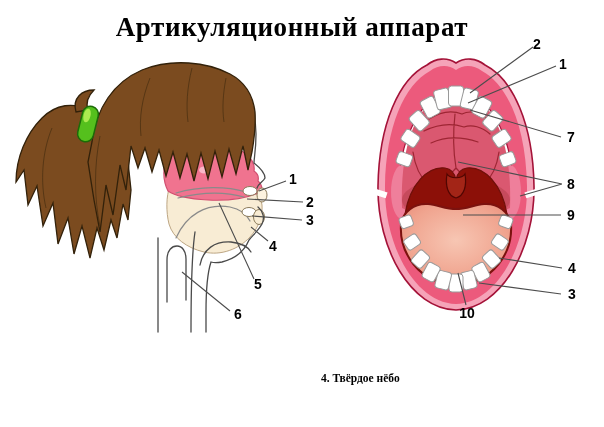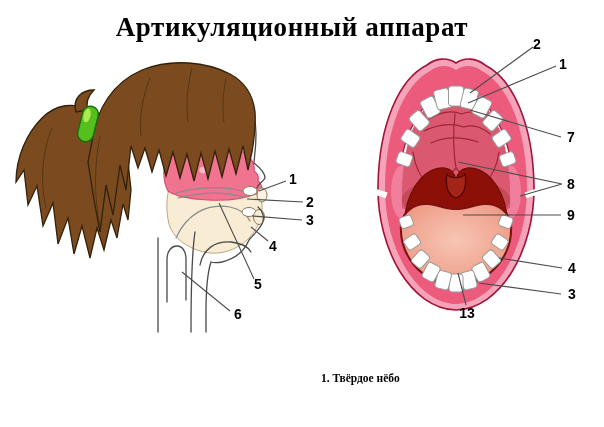--- a/index.html
+++ b/index.html
@@ -174,26 +174,26 @@
   <div class="callout" style="left:258px;top:284px">5</div>
   <div class="callout" style="left:238px;top:314px">6</div>
 
   <div class="callout" style="left:537px;top:44px">2</div>
   <div class="callout" style="left:563px;top:64px">1</div>
   <div class="callout" style="left:571px;top:137px">7</div>
   <div class="callout" style="left:571px;top:184px">8</div>
   <div class="callout" style="left:571px;top:215px">9</div>
   <div class="callout" style="left:572px;top:268px">4</div>
   <div class="callout" style="left:572px;top:294px">3</div>
-  <div class="callout" style="left:467px;top:313px">13</div>
+  <div class="callout" style="left:467px;top:313px">10</div>
 
   <div class="legend-col left">
     
     
     
   </div>
   <div class="legend-col right">
-    <div> 1. Твёрдое нёбо</div>
+    <div> 4. Твёрдое нёбо</div>
     
     
     
   </div>
 </div>
 
 </body></html>

